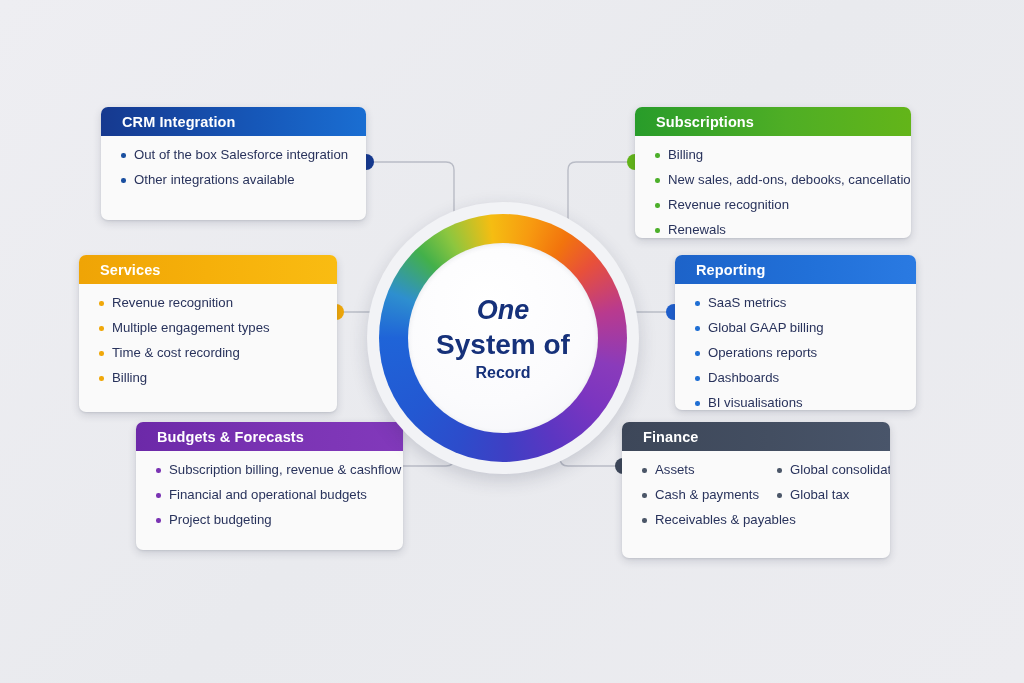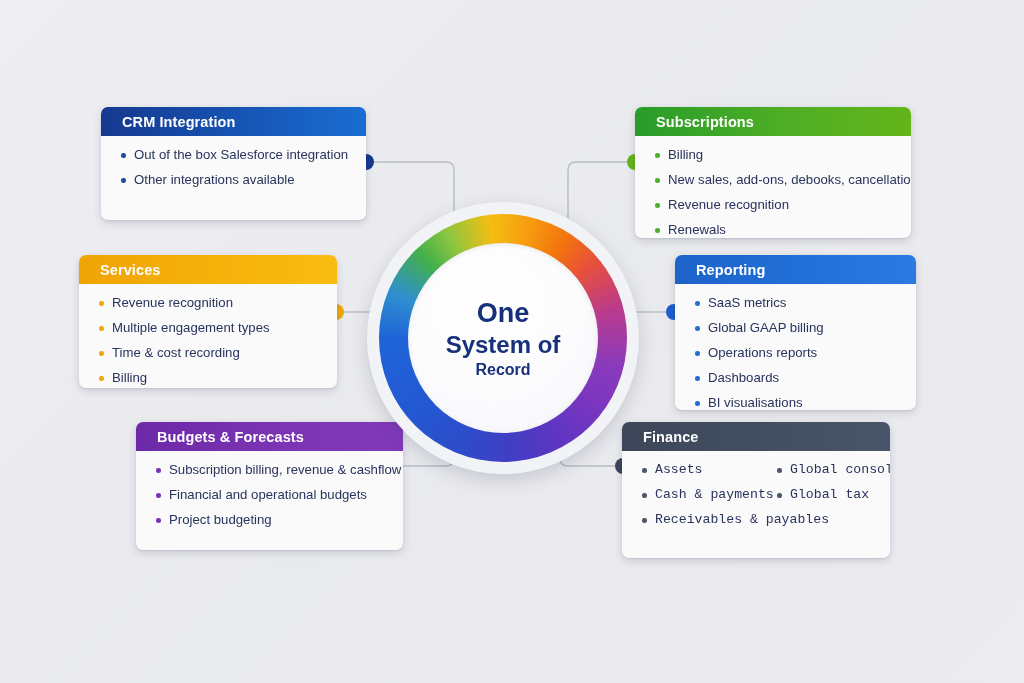--- a/index.html
+++ b/index.html
@@ -97,30 +97,29 @@
   .bullets.bul-blue li::before,
   .bullets.bul-green li::before,
   .bullets.bul-amber li::before,
   .bullets.bul-blue2 li::before,
   .bullets.bul-purple li::before,
   .bullets.bul-slate li::before { background: var(--b); }
 
   
   #card-crm       { left: 101px; top: 107px; width: 265px; height: 113px; }
   #card-subs      { left: 635px; top: 107px; width: 276px; height: 131px; }
-  #card-services  { left: 79px;  top: 255px; width: 258px; height: 133px; }
+  #card-services  { left: 79px;  top: 255px; width: 258px; height: 157px; }
   #card-reporting { left: 675px; top: 255px; width: 241px; height: 155px; }
   #card-budgets   { left: 136px; top: 422px; width: 267px; height: 128px; }
   #card-finance   { left: 622px; top: 422px; width: 268px; height: 136px; }
 
   
   .finance-body {
     display: flex;
     padding: 11px 14px 12px 20px;
-    font-family: Liberation Mono, monospace;
   }
   .finance-col-left  { width: 120px; }
   .finance-divider {
     width: 1px;
     background: #d6d8de;
     margin: 1px 15px 1px 0;
   }
 
   
   #center-wrap {
@@ -172,22 +171,22 @@
     align-items: center;
     justify-content: center;
   }
   #ring-inner .line {
     color: #16317a;
     font-weight: bold;
     text-align: center;
     line-height: 1.26;
     white-space: nowrap;
   }
-  #ring-inner .line.l1 { font-size: 27px; }
-  #ring-inner .line.l2 { font-size: 24px; }
+  #ring-inner .line.l1 { font-size: 27px; font-style: italic; }
+  #ring-inner .line.l2 { font-size: 28px; }
   #ring-inner .line.l3 { font-size: 16px; }
 </style>
 </head>
 <body>
 
 <div id="canvas">
 
   <svg id="connectors" viewBox="0 0 1024 683" width="1024" height="683" fill="none">
     <g stroke="#b9bcc6" stroke-width="1.4" fill="none">
 

